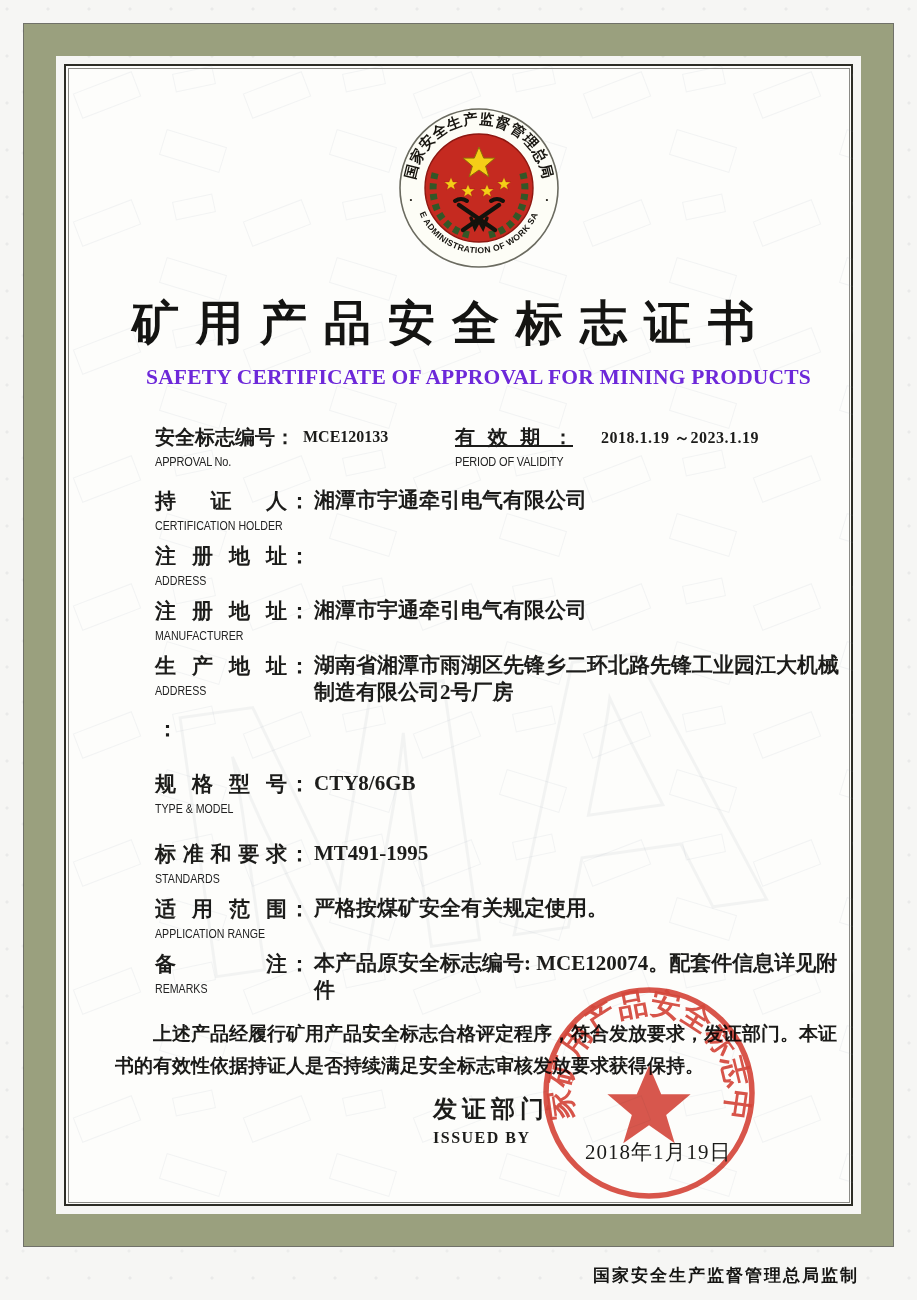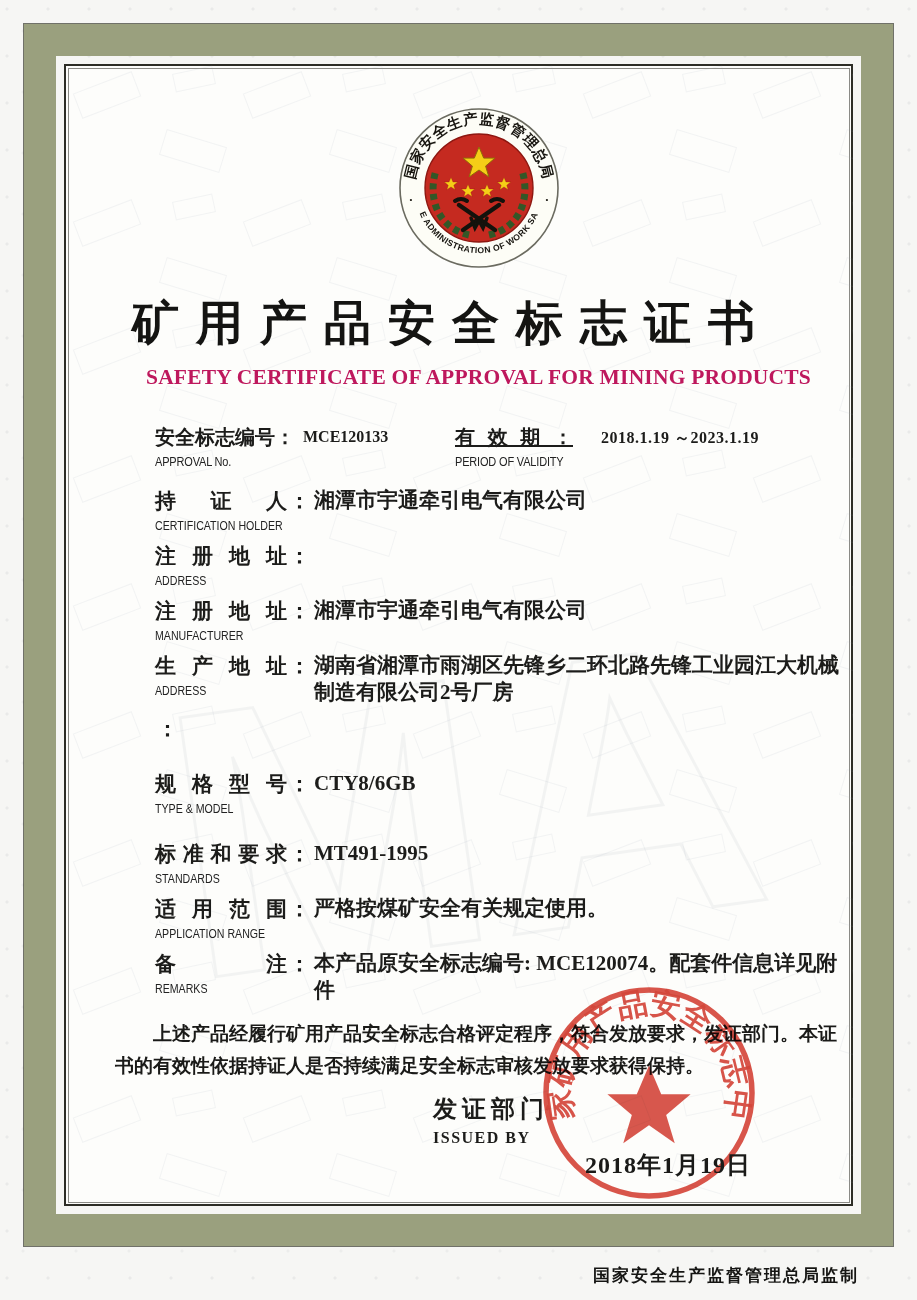--- a/index.html
+++ b/index.html
@@ -71,21 +71,21 @@
 
   
   .title-zh {
     margin-top:16px; text-align:left;
     font-size:47px; font-weight:700; letter-spacing:17px; text-indent:17px;
     color:#141412;
   }
   .title-en {
     margin-top:10px; text-align:center;
     font-size:21.5px; font-weight:700; letter-spacing:.2px;
-    color:#be185d;
+    color:#6d28d9;
     font-family:"Liberation Serif",serif;
   }
 
   
   .hdr-row { display:flex; margin:34px 0 0 40px; }
   .hgroup { flex:none; }
   .hzh { font-size:20px; font-weight:700; white-space:nowrap; }
   .hen { font-family:"Liberation Sans",sans-serif; font-size:12.5px; letter-spacing:-.2px;
          transform:scaleX(.88); transform-origin:left; white-space:nowrap; margin-top:4px; color:#222; }
   .hval { font-size:16px; font-weight:700; white-space:nowrap; padding-top:4px; }
@@ -111,21 +111,21 @@
     margin-top:14px; font-size:19px; font-weight:600; line-height:1.72;
     text-indent:2em; color:#1a1a18; width:100%;
   }
 
   .issued { margin:10px 0 0 318px; width:130px; text-align:left; }
   .issued-zh { font-size:24px; font-weight:700; letter-spacing:5px; }
   .issued-en { font-size:16px; letter-spacing:1.5px; margin-top:4px; font-weight:600; }
 
   .issue-date {
     position:absolute; top:1138px; left:585px; z-index:4;
-    font-size:24px; font-weight:700; letter-spacing:1px; color:#1a1a18;margin-top:11px;
+    font-size:21px; font-weight:400; letter-spacing:1px; color:#1a1a18;
   }
 
   .stamp {
     position:absolute; top:982px; left:538px; width:222px; height:222px; z-index:3;
     mix-blend-mode:multiply; opacity:.92;
   }
   .bottom-note {
     position:absolute; top:1264px; right:58px; z-index:2;
     font-size:17px; font-weight:700; letter-spacing:2px; color:#151513;
   }

